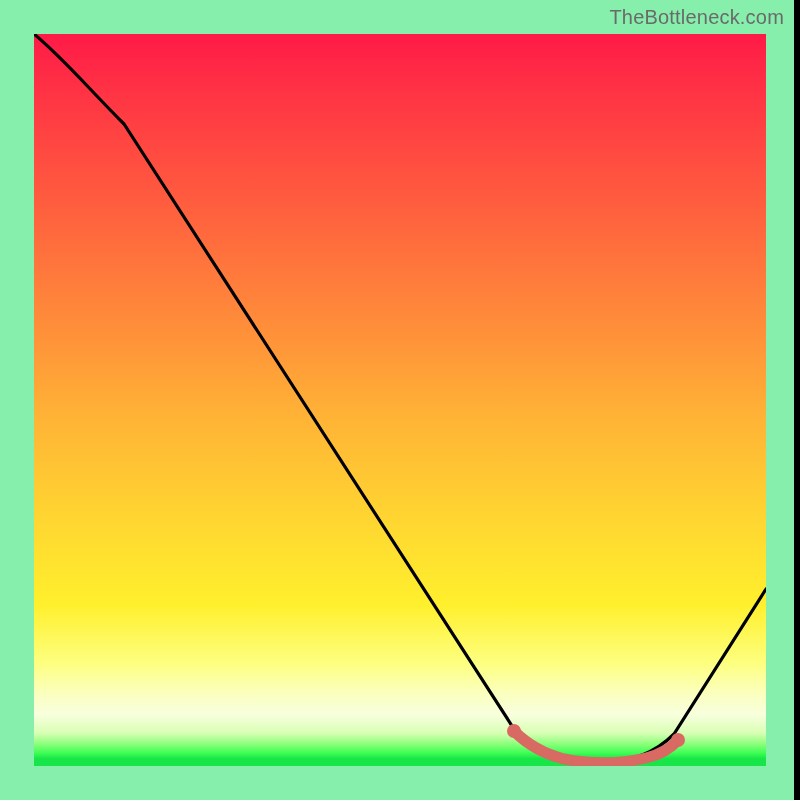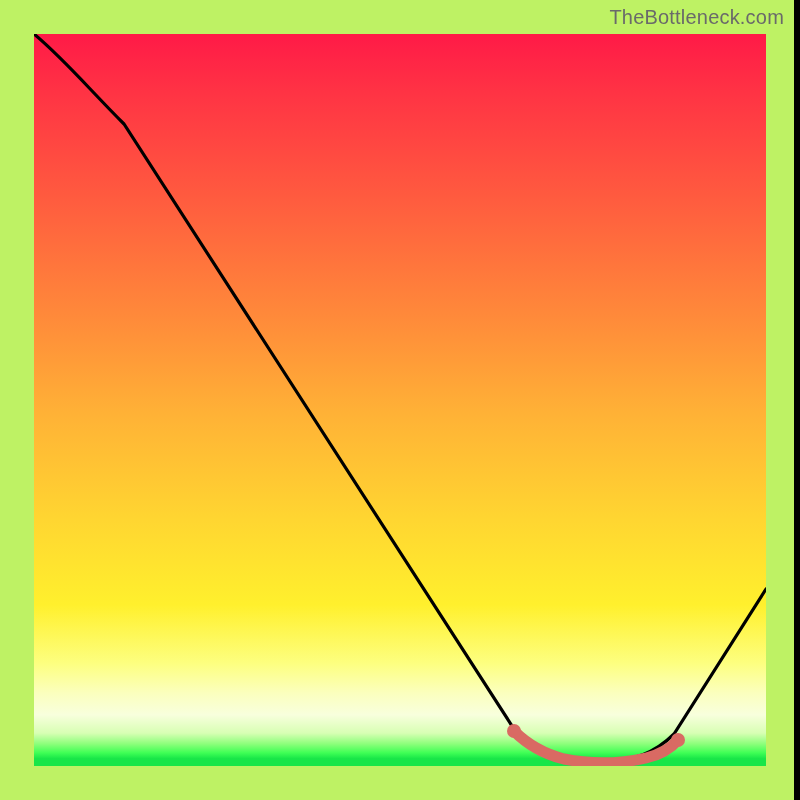--- a/index.html
+++ b/index.html
@@ -8,21 +8,21 @@
     width: 800px;
     height: 800px;
     background: #000;
     overflow: hidden;
     font-family: Arial, Helvetica, sans-serif;
   }
   .container {
     position: relative;
     width: 794px;
     height: 800px;
-    background: #bef264;
+    background: #86efac;
     text-align: right;
   }
   .plot-area {
     position: absolute;
     left: 34px;
     top: 34px;
     width: 732px;
     height: 732px;
     
     background: linear-gradient(

